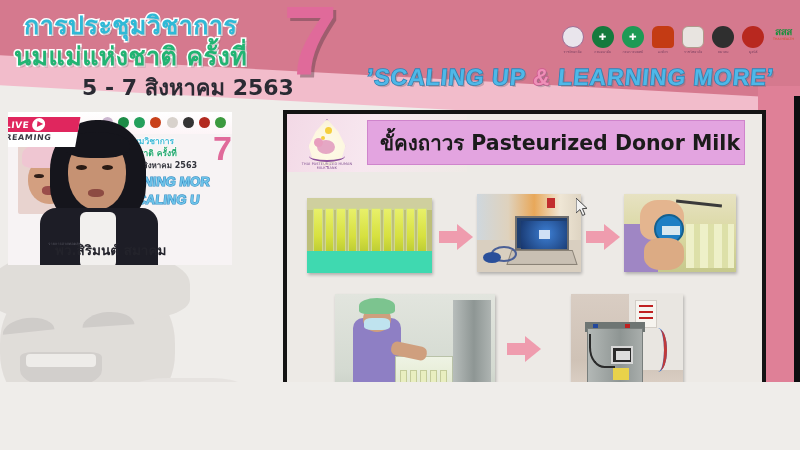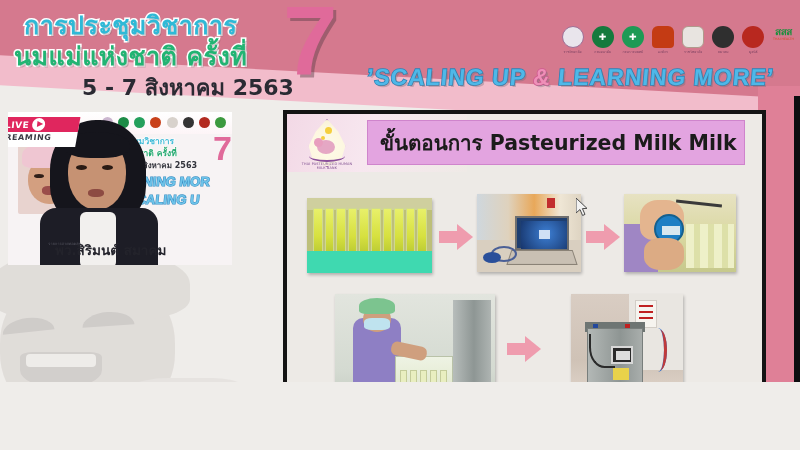--- a/index.html
+++ b/index.html
@@ -487,21 +487,21 @@
         <div class="drop"></div>
         <div class="drop-dot1"></div>
           <div class="drop-dot2"></div>
         <div class="baby-c"></div>
         <div class="baby-h"></div>
         <div class="hands"></div>
         <div class="logo-caption">THAI PASTEURIZED HUMAN MILK BANK</div>
       </div>
 
       <div class="title-band">
-        <span>ขั้นตอนการ Pasteurized Milk Milk</span>
+        <span>ขั้คงถาวร Pasteurized Donor Milk</span>
       </div>
     </div>
 
     <div class="ph p1">
       <div class="top"></div>
       <div class="bottles">
           <i></i>
           <i></i>
           <i></i>
           <i></i>

